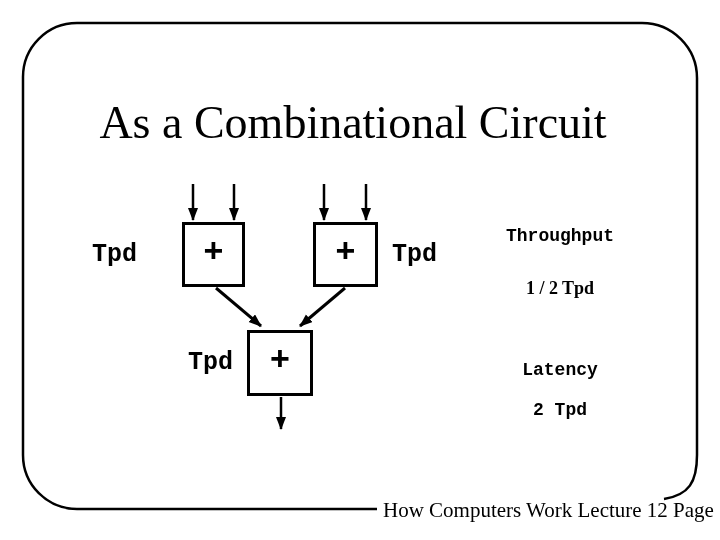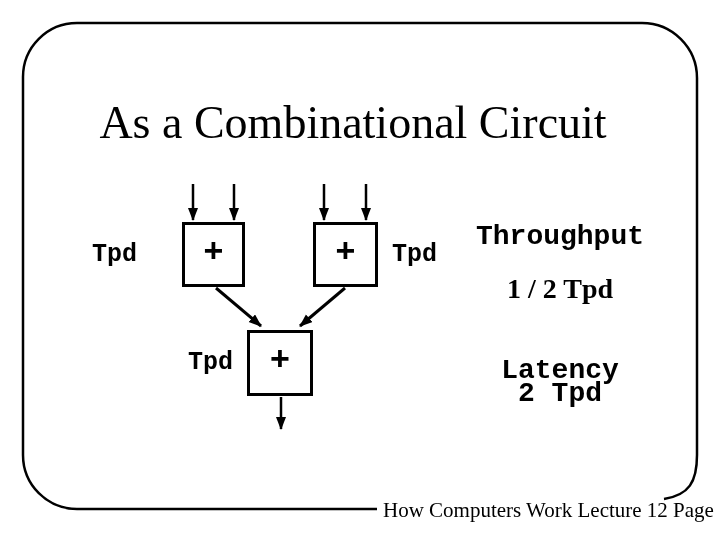--- a/index.html
+++ b/index.html
@@ -64,27 +64,27 @@
     left: 450px;
     top: 0;
     width: 220px;
     text-align: center;
   }
   .metric-line {
     position: absolute;
     left: 0;
     width: 220px;
     text-align: center;
-    font-size: 28px;
+    font-size: 18px;
     line-height: 25px;
   }
   .m-throughput-label { top: 224px; }
   .m-throughput-value { top: 276px; font-family: Liberation Serif, serif; }
   .m-latency-label    { top: 358px; }
-  .m-latency-value    { top: 381px; }
+  .m-latency-value    { top: 398px; }
   .footer {
     left: 383px;
     top: 499px;
     font-family: "Liberation Serif", serif;
     font-size: 21px;
     line-height: 22px;
     color: #000;
     white-space: nowrap;
   }
   svg.layer {

